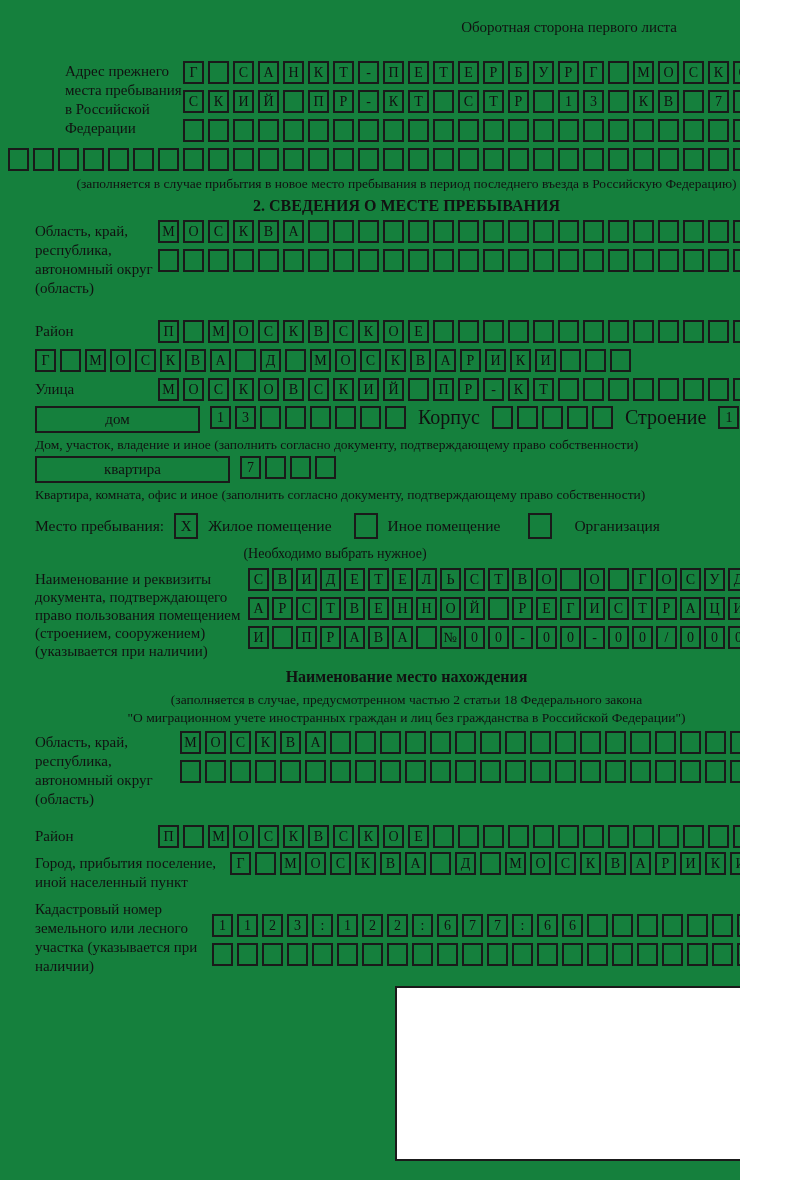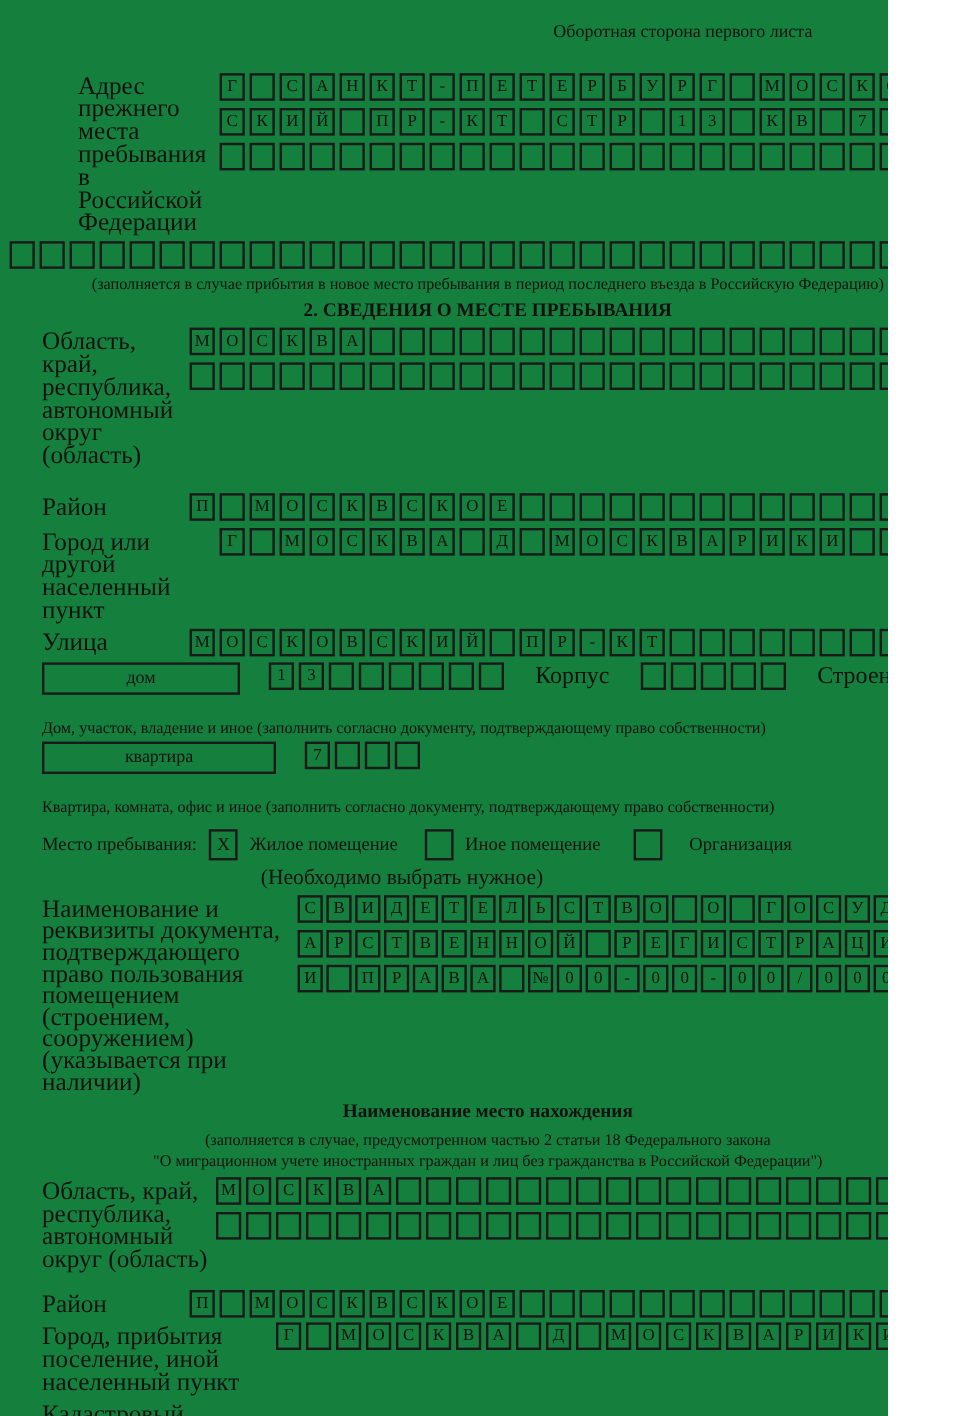--- a/index.html
+++ b/index.html
@@ -18,58 +18,58 @@
   .cell {
     flex:0 0 21px; width:21px; height:23px; box-sizing:border-box;
     border:2px solid #1a1a1a; text-align:center;
     font-size:14px; line-height:19px; font-family:"Liberation Serif",serif;
   }
   .rows > .cellrow { margin-bottom:6px; }
   .rows > .cellrow:last-child { margin-bottom:0; }
 
   
   .frow { display:flex; align-items:flex-start; }
-  .flabel { font-size:21px; line-height:19px; padding-top:2px; box-sizing:border-box; }
+  .flabel { font-size:15px; line-height:19px; padding-top:2px; box-sizing:border-box; }
   .w-addr  { flex:0 0 148px; padding-left:30px; padding-top:1px; }
   .w-reg   { flex:0 0 123px; }
   .w-city  { flex:0 0 148px; }
   .w-reg3  { flex:0 0 145px; }
   .w-city3 { flex:0 0 195px; }
   .w-doc   { flex:0 0 213px; line-height:18px; }
   .w-cad   { flex:0 0 177px; }
 
   .fullrow { margin-left:-27px; margin-top:6px; }
-  .caption { font-size:13.5px; line-height:17px; margin-top:19px; }
+  .caption { font-size:13.5px; line-height:17px; margin-top:3px; }
   .center { text-align:center; }
   .sec-title { text-align:center; font-weight:bold; font-size:16px; line-height:21px; margin-top:3px; }
 
   .mt4  { margin-top:4px; }
   .mt6  { margin-top:6px; }
   .mt16 { margin-top:16px; }
   .mt22 { margin-top:22px; }
   .mt24 { margin-top:24px; }
 
-  .houserow { display:flex; align-items:flex-start; gap:24px; margin-top:5px; }
+  .houserow { display:flex; align-items:flex-start; gap:10px; margin-top:5px; }
   .widebox {
     box-sizing:border-box; border:2px solid #1a1a1a; height:27px;
     display:flex; align-items:center; justify-content:center; font-size:15px;
   }
   .dombox { flex:0 0 165px; }
   .kvbox  { flex:0 0 195px; }
   .inlabel { font-size:20px; line-height:23px; padding:0 2px; white-space:nowrap; }
 
   .chkrow { display:flex; align-items:center; margin-top:10px; font-size:15.5px; }
   .chk {
     box-sizing:border-box; width:24px; height:26px; border:2px solid #1a1a1a;
     text-align:center; font-size:15px; line-height:22px; flex:0 0 24px;
   }
   .stay-label { margin-right:10px;text-align:center; }
   .optlabel { margin-left:10px; }
   .gap1 { margin-left:22px; } .gap3 { margin-left:28px; }
-  .hint { width:420px; margin-left:90px; text-align:center; font-size:18px; line-height:17px; margin-top:6px; }
+  .hint { width:420px; margin-left:90px; text-align:center; font-size:14px; line-height:17px; margin-top:6px; }
 
   .subnote { text-align:center; font-size:13.5px; line-height:18px; }
   .cadcells { margin-top:16px; }
 
   .stampbox {
     box-sizing:border-box; margin-left:360px; margin-top:10px;
     width:357px; height:175px; border:2px solid #1a1a1a; background:#fff;
   }
 </style>
 </head>
@@ -286,21 +286,20 @@
           <span class="cell"></span>
           <span class="cell"></span>
           <span class="cell"></span>
           <span class="cell"></span>
           <span class="cell"></span>
           <span class="cell"></span>
         </div>
     </div>
 
     <div class="frow mt6">
-      <div class="flabel w-city">Город или другой населенный пункт</div>
       <div class="cellrow">
           <span class="cell">Г</span>
           <span class="cell"></span>
           <span class="cell">М</span>
           <span class="cell">О</span>
           <span class="cell">С</span>
           <span class="cell">К</span>
           <span class="cell">В</span>
           <span class="cell">А</span>
           <span class="cell"></span>

